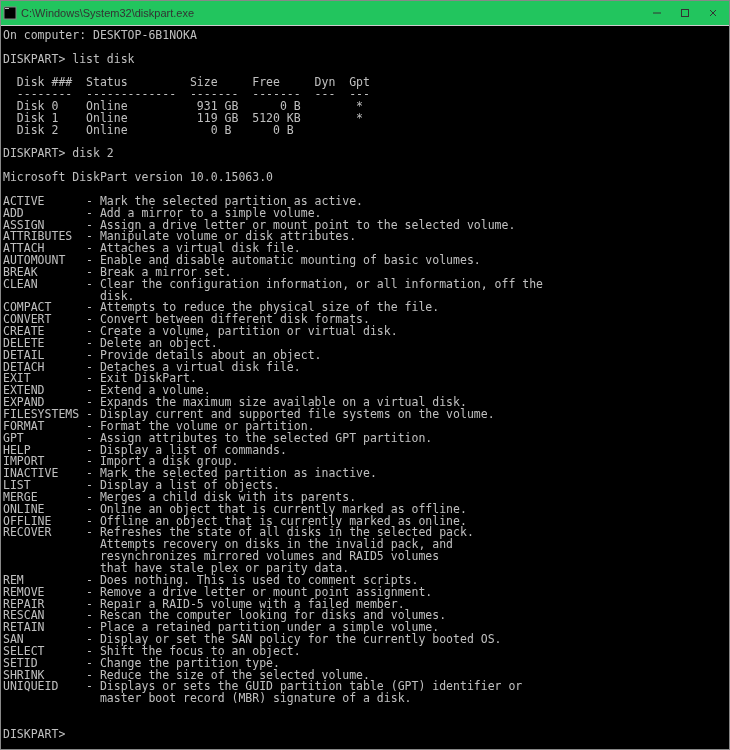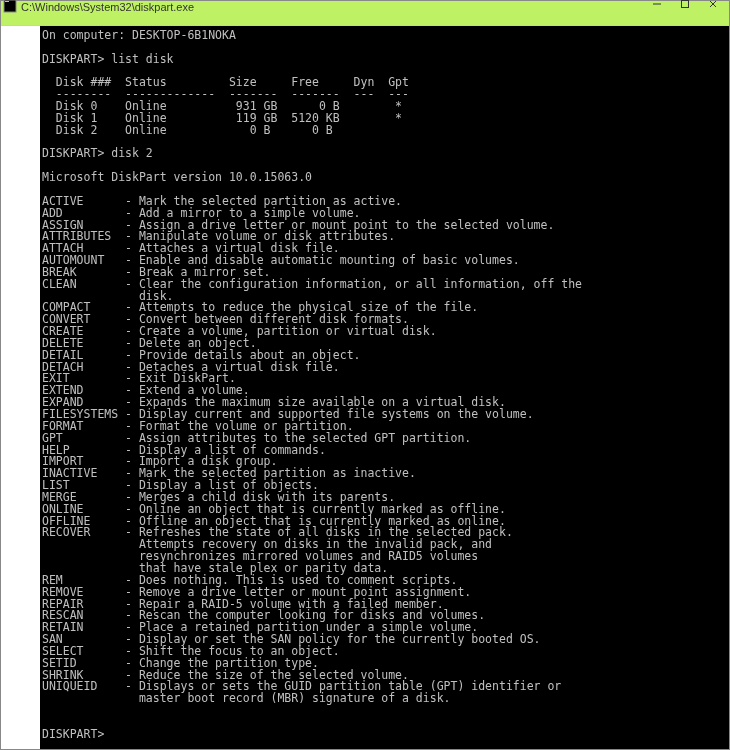--- a/index.html
+++ b/index.html
@@ -14,24 +14,24 @@
     .window {
       width: 730px;
       height: 750px;
       background: white;
       border: 1px solid #888;
       display: flex;
       flex-direction: column;
     }
     .titlebar {
       height: 20px;
-      background: #bef264;
+      background: #22c55e;
       border-bottom: 1px solid #ccc;
       display: flex;
-      align-items: flex-end;
+      align-items: center;
       padding: 12px 2px;
       font-family: 'Segoe UI', Tahoma, sans-serif;
       font-size: 11px;
       color: #333;
     }
     .app-icon {
       width: 14px;
       height: 14px;
       margin-right: 4px;
       display: inline-flex;
@@ -55,21 +55,20 @@
     }
     .terminal {
       flex: 1;
       background: #000;
       color: #c0c0c0;
       padding: 4px 2px 4px 2px;
       font-family: Consolas, 'Lucida Console', monospace;
       font-size: 11.5px;
       line-height: 1.03;
       overflow-y: auto;
-      margin-left: 39px;
     }
     .terminal-inner {
       white-space: pre;
     }
     .terminal::-webkit-scrollbar { width: 14px; }
     .terminal::-webkit-scrollbar-track { background: #1a1a1a; }
     .terminal::-webkit-scrollbar-thumb { background: #4d4d4d; }
   </style>
 </head>
 <body>

